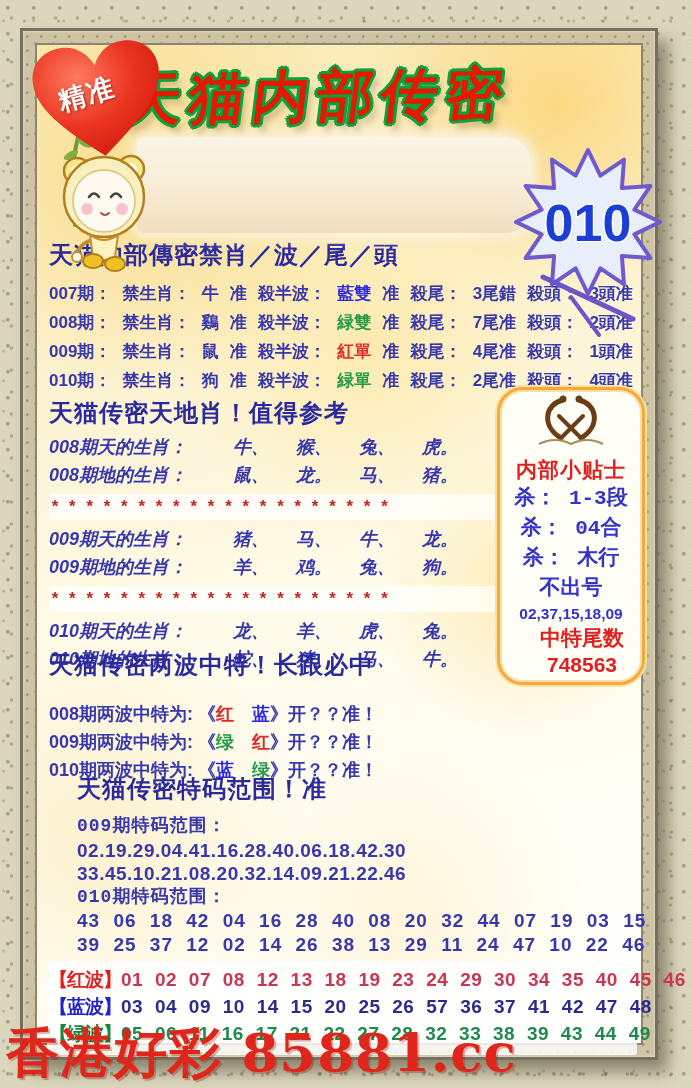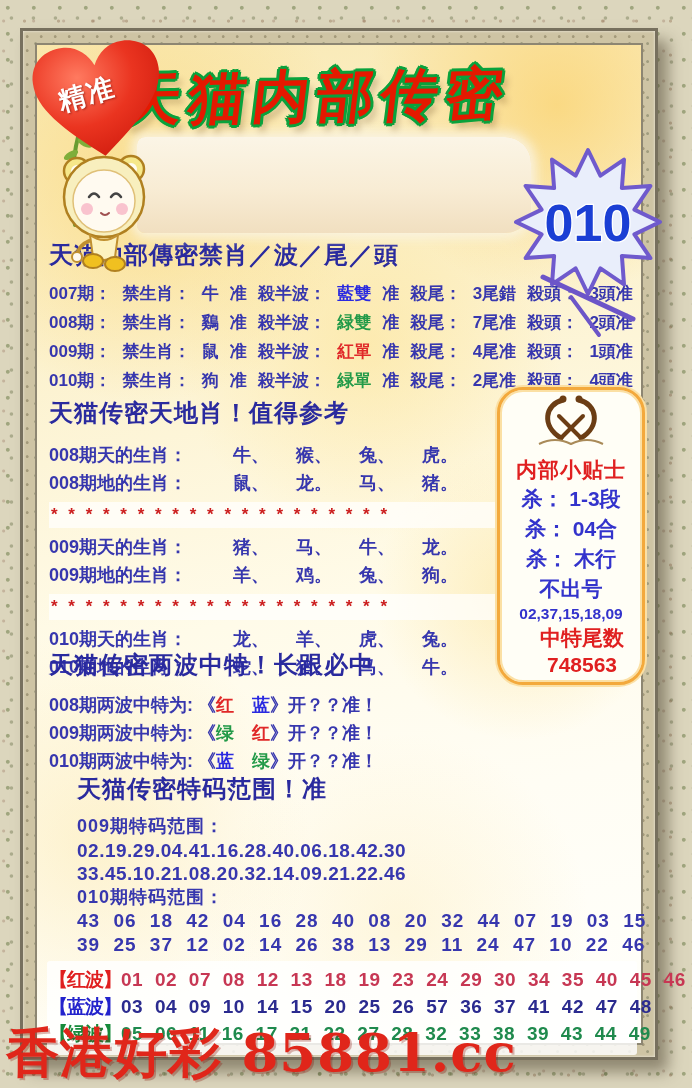--- a/index.html
+++ b/index.html
@@ -60,51 +60,51 @@
   .starburst{position:absolute;left:476px;top:92px;z-index:7;}
   
   .sec{position:absolute;left:12px;}
   .sec h2{margin:0;font-size:24px;font-weight:bold;color:#2a2a9e;letter-spacing:1px;white-space:nowrap;}
   .sec-ban{top:194px;width:584px;}
   .ban-rows{margin-top:8px;}
   .ban-row{display:flex;justify-content:space-between;align-items:center;height:29px;
     font-size:17px;font-weight:bold;color:#3737ae;white-space:nowrap;gap:8px;}
   .c-b{color:#3737ae}.c-r{color:#e02828}.c-g{color:#229a48}.c-lb{color:#2a2ae0}
   .sec-zodiac{top:352px;width:470px;}
-  .zo-items{margin-top:12px;}
+  .zo-items{margin-top:4px;font-style:italic;}
   .zo-row{display:flex;align-items:center;height:28px;font-size:18px;font-weight:bold;color:#3737ae;white-space:nowrap;}
   .zo-label{width:184px;}
   .zo-animals{display:flex;gap:27px;}
   .zo-sep{color:#cc1f1f;font-size:17px;font-weight:bold;letter-spacing:3px;white-space:nowrap;
     background:rgba(255,255,255,.72);padding:3px 2px;margin:5px 0;}
   .sec-twowave{top:604px;width:480px;}
-  .tw-rows{margin-top:12px;}
+  .tw-rows{margin-top:21px;}
   .tw-row{height:28px;font-size:18px;font-weight:bold;color:#3737ae;white-space:pre;}
   .sec-range{top:728px;width:590px;margin-left:28px;}
   .rg-lines{margin-top:10px;}
   .rg-line{font-size:19px;font-weight:bold;color:#3737ae;line-height:23.5px;letter-spacing:.5px;white-space:nowrap;}
-  .rg-line.label{font-size:18px;letter-spacing:1px;}
+  .rg-line.label{font-size:18px;letter-spacing:1px;font-family:Liberation Mono, monospace;}
   .rg-line.wide{word-spacing:7px;letter-spacing:1px;}
   .waves{position:absolute;left:10px;top:916px;width:588px;background:rgba(255,255,255,.82);
     padding:5px 0 8px 2px;border-radius:3px;}
   .wave-row{display:flex;align-items:center;height:27px;font-size:19px;font-weight:bold;white-space:nowrap;}
   .wave-label{width:88px;letter-spacing:-1px;}
   .wave-nums{word-spacing:6px;letter-spacing:.5px;}
   .wv-red .wave-label{color:#e01f1f}.wv-red .wave-nums{color:#c73753}
   .wv-blue .wave-label{color:#2323cc}.wv-blue .wave-nums{color:#2b2b8f}
   .wv-green .wave-label{color:#168a3a}.wv-green .wave-nums{color:#1f8a4d}
   
   .tipbox{
     position:absolute;left:460px;top:342px;width:148px;height:298px;z-index:8;box-sizing:border-box;
     background:#fffef6;border:3px solid #f3a93c;border-radius:26px;
     box-shadow:0 0 0 2px #fbe0a4, inset 0 0 0 2px #fbe0a4;
     text-align:center;padding-top:2px;
   }
   .tip-title{color:#e02020;font-size:21px;font-weight:bold;letter-spacing:1px;margin-top:2px;}
-  .tip-line{color:#3333cc;font-size:21px;font-weight:bold;line-height:30px;white-space:pre;}
+  .tip-line{color:#3333cc;font-size:21px;font-weight:bold;line-height:30px;white-space:pre;font-family:Liberation Mono, monospace;}
   .tip-nums{color:#3333cc;font-size:15.5px;font-weight:bold;line-height:20px;letter-spacing:0;}
   .tip-flabel,.tip-fvalue{color:#e02020;font-size:21px;font-weight:bold;line-height:27px;margin-left:22px;}
   
   .site-footer{
     position:absolute;left:6px;top:1018px;z-index:9;white-space:nowrap;
     font-family:"DejaVu Serif","Liberation Serif",serif;
     font-size:53px;font-weight:bold;color:#e0261a;letter-spacing:1px;
     text-shadow:2px 2px 0 rgba(140,20,10,.3);
   }
 </style>

